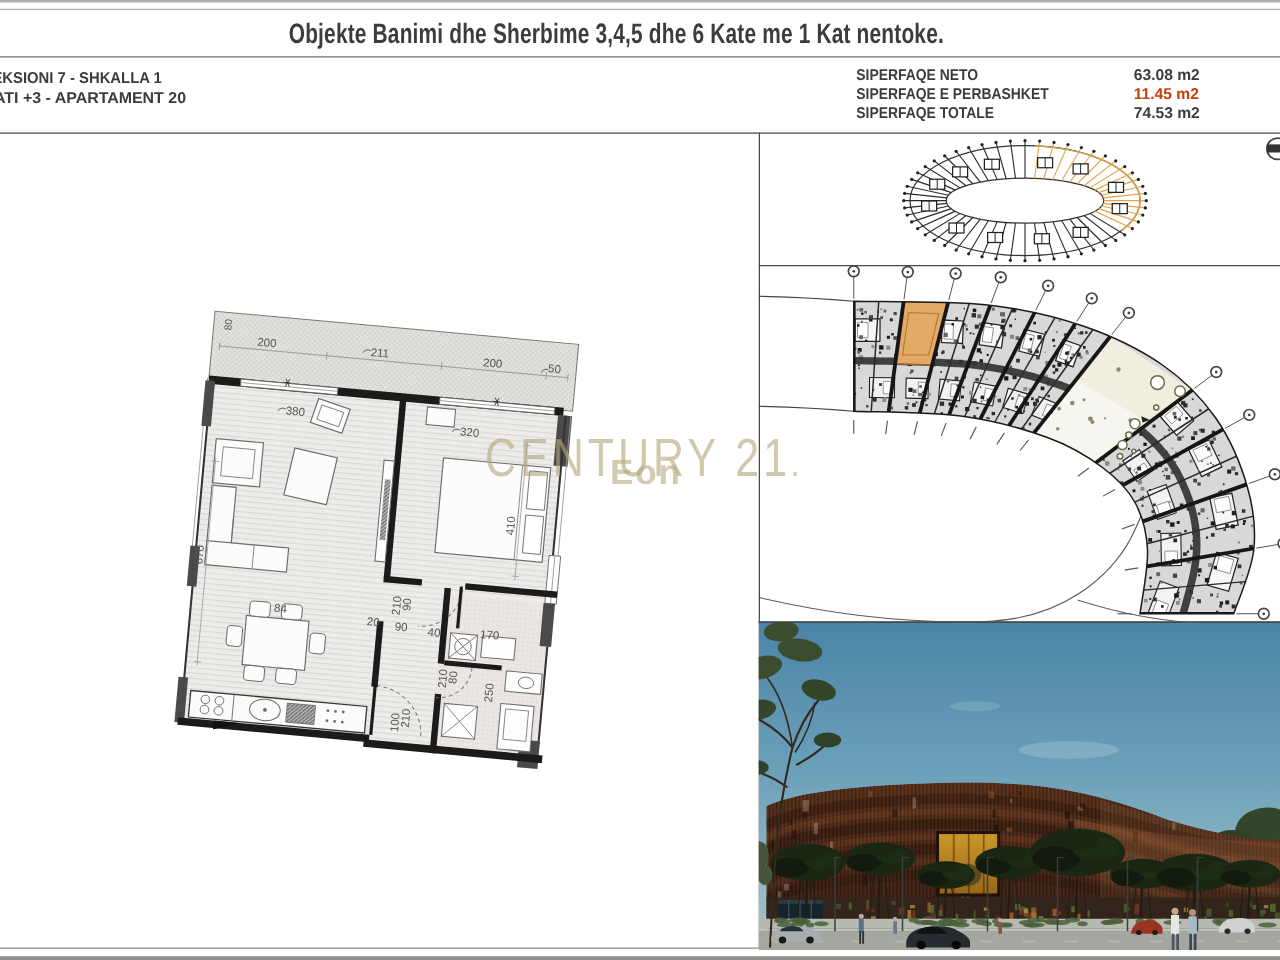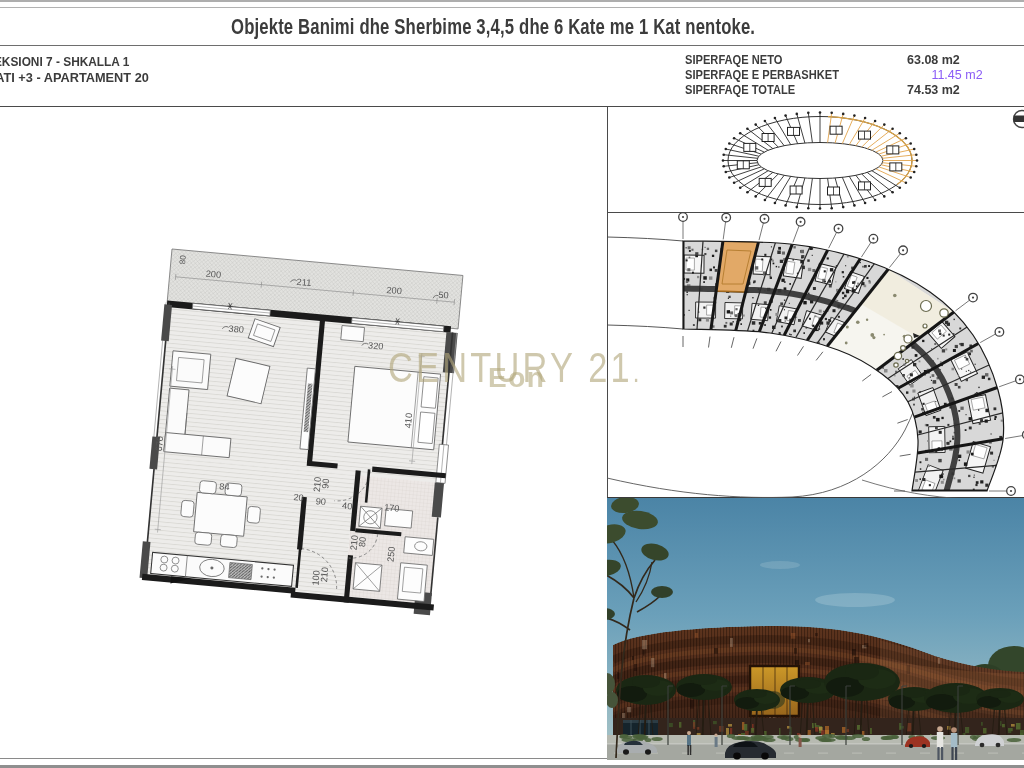--- a/index.html
+++ b/index.html
@@ -16,21 +16,21 @@
 <div class="abs" style="left:607px;top:497px;width:417px;height:1.5px;background:#3a3a3a"></div>
 <div class="abs" style="left:0;top:758px;width:1024px;height:1.1px;background:#8a8a8a"></div>
 <div class="abs" style="left:0;top:765px;width:1024px;height:3px;background:#8f8f8f"></div>
 <div class="abs" style="left:231px;top:14px;width:672px;font-size:22.5px;font-weight:bold;color:#3c3c3c;letter-spacing:0.2px;white-space:nowrap;transform:scaleX(0.742);transform-origin:0 0">Objekte Banimi dhe Sherbime 3,4,5 dhe 6 Kate me 1 Kat nentoke.</div>
 <div class="abs" style="left:-14px;top:55px;font-size:12.5px;font-weight:bold;color:#3c3c3c;white-space:nowrap;letter-spacing:0px;transform:scaleX(0.95);transform-origin:0 0">SEKSIONI 7 - SHKALLA 1</div>
 <div class="abs" style="left:-14px;top:70.5px;font-size:12.5px;font-weight:bold;color:#3c3c3c;white-space:nowrap;letter-spacing:0px;transform:scaleX(1.02);transform-origin:0 0">KATI +3 - APARTAMENT 20</div>
 <div class="abs" style="left:685px;top:52.5px;font-size:12.5px;font-weight:bold;color:#3c3c3c;white-space:nowrap;letter-spacing:0px;transform:scaleX(0.89);transform-origin:0 0">SIPERFAQE NETO</div>
 <div class="abs" style="left:685px;top:67.5px;font-size:12.5px;font-weight:bold;color:#3c3c3c;white-space:nowrap;letter-spacing:0px;transform:scaleX(0.89);transform-origin:0 0">SIPERFAQE E PERBASHKET</div>
 <div class="abs" style="left:685px;top:82.5px;font-size:12.5px;font-weight:bold;color:#3c3c3c;white-space:nowrap;letter-spacing:0px;transform:scaleX(0.89);transform-origin:0 0">SIPERFAQE TOTALE</div>
 <div class="abs" style="left:907px;top:52.5px;width:100px;text-align:left;font-size:12.5px;font-weight:bold;color:#3c3c3c;white-space:nowrap;letter-spacing:0px">63.08 m2</div>
-<div class="abs" style="left:907px;top:67.5px;width:100px;text-align:center;font-size:12.5px;font-weight:normal;color:#8b5cf6;white-space:nowrap;letter-spacing:0px">11.45 m2</div>
+<div class="abs" style="left:907px;top:67.5px;width:100px;text-align:left;font-size:12.5px;font-weight:bold;color:#c2410c;white-space:nowrap;letter-spacing:0px">11.45 m2</div>
 <div class="abs" style="left:907px;top:82.5px;width:100px;text-align:left;font-size:12.5px;font-weight:bold;color:#3c3c3c;white-space:nowrap;letter-spacing:0px">74.53 m2</div>
 <svg class="abs" style="left:0;top:0" width="1024" height="768" viewBox="0 0 1024 768">
     <defs>
 <pattern id="pfloor" width="5" height="4.2" patternUnits="userSpaceOnUse">
         <rect width="5" height="4.2" fill="#edecea"></rect>
         <line x1="0" y1="0.5" x2="5" y2="0.5" stroke="#d7d6d2" stroke-width="0.8"></line>
       </pattern>
 <pattern id="pterr" width="4" height="4" patternUnits="userSpaceOnUse">
         <rect width="4" height="4" fill="#e2e2df"></rect>
         <path d="M0,4 L4,0 M0,0 L4,4" stroke="#c9c9c5" stroke-width="0.5"></path>

